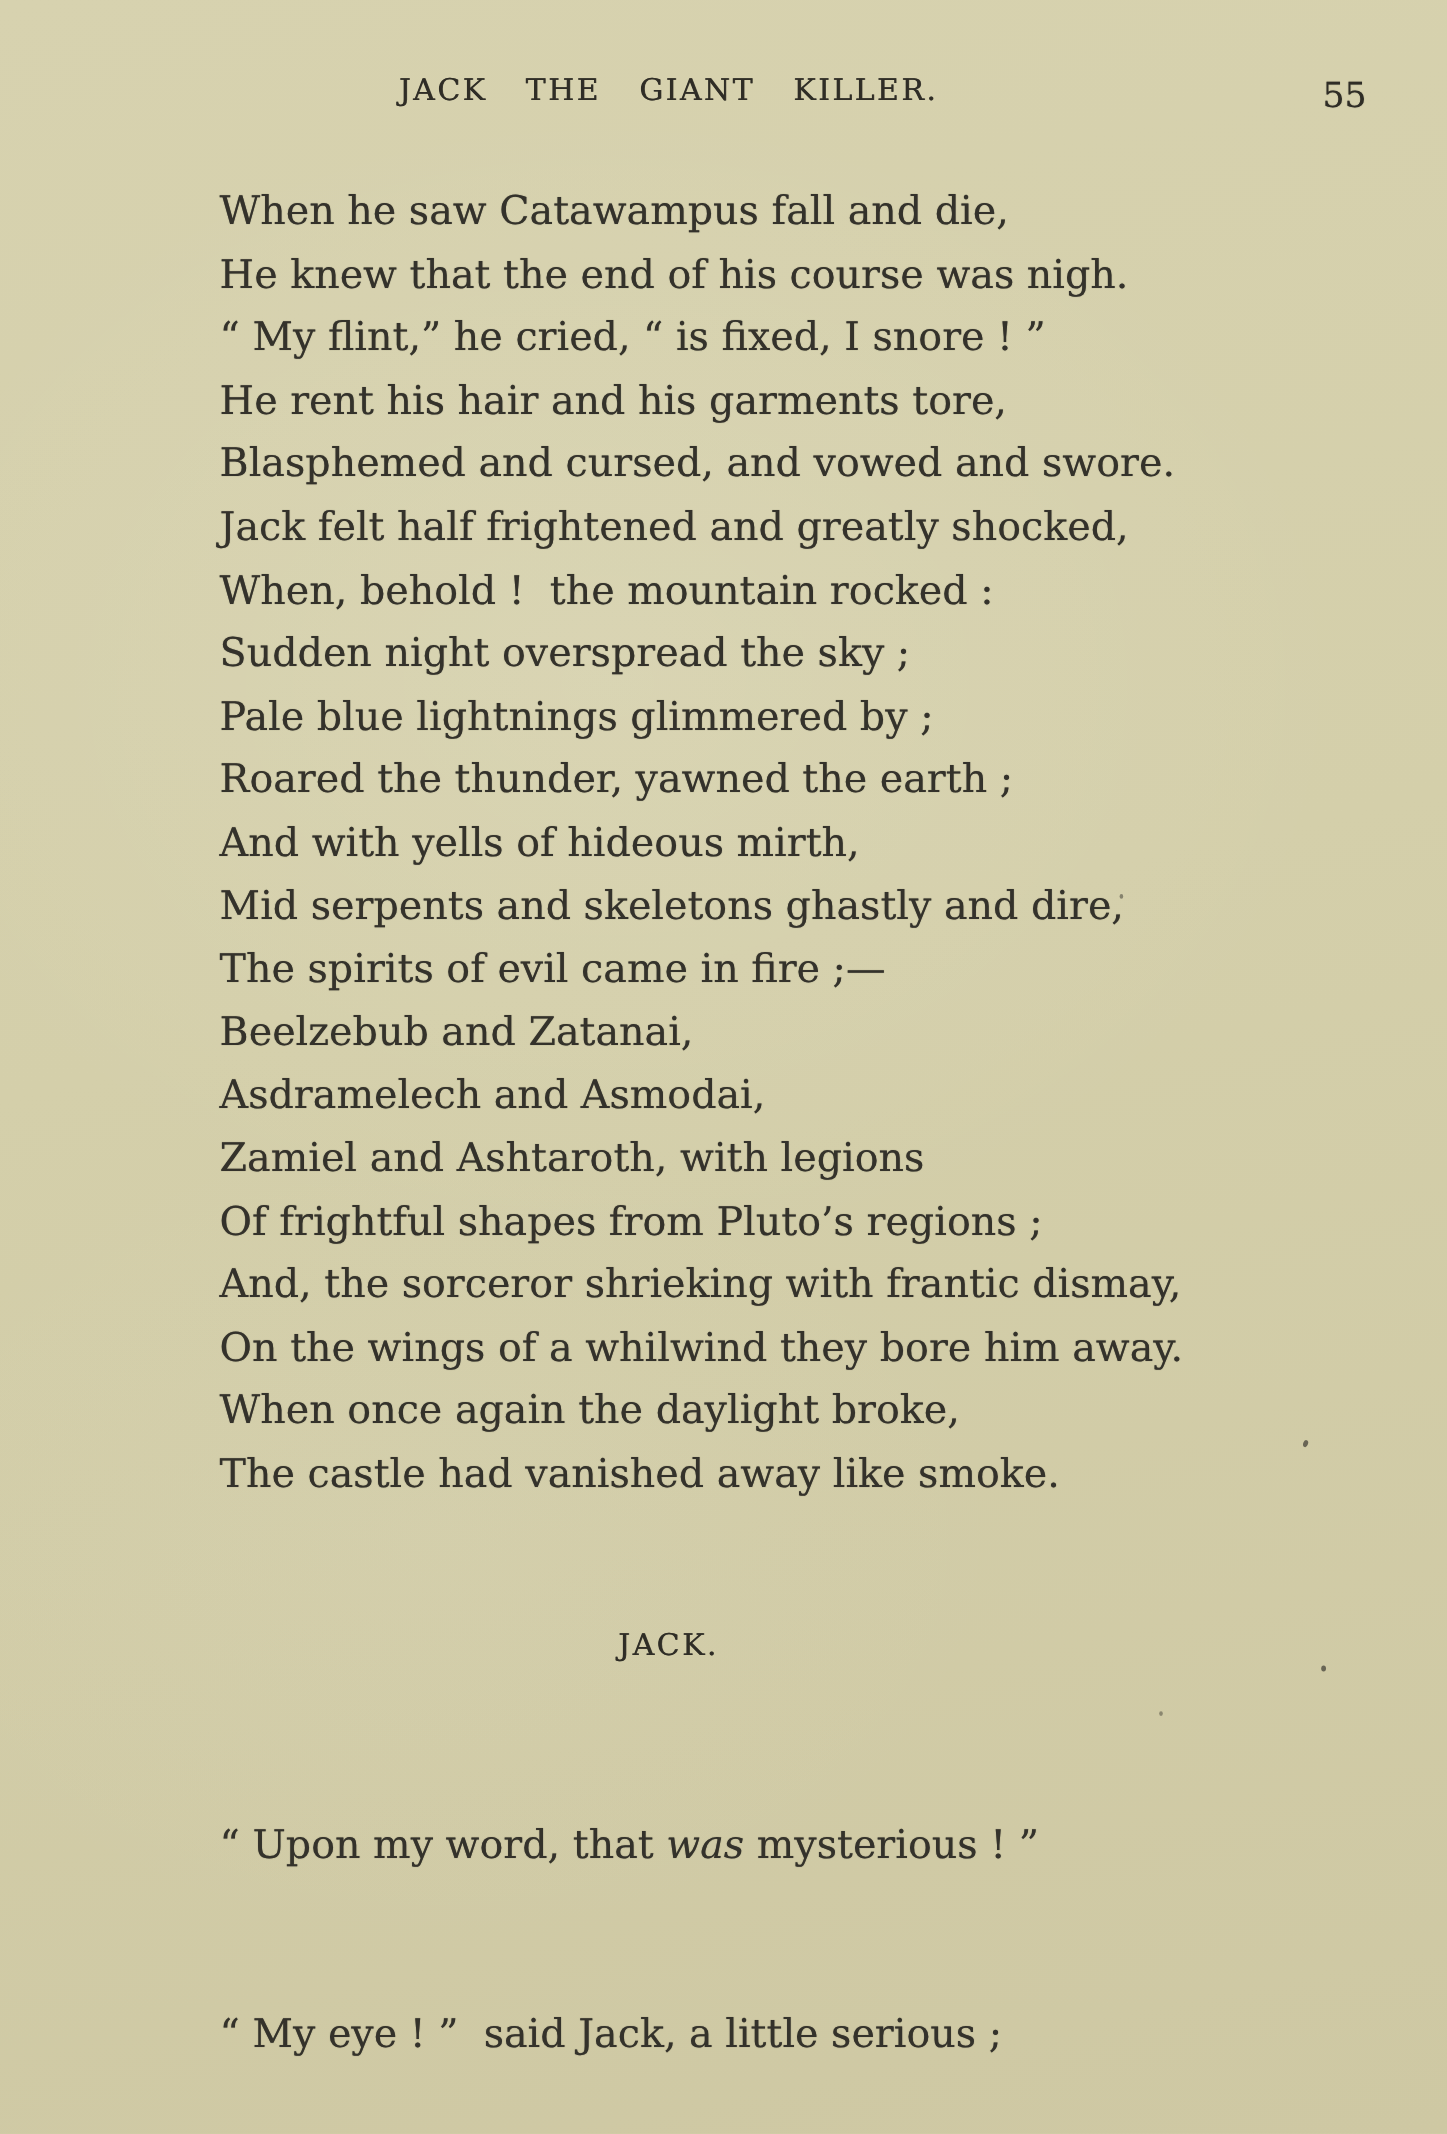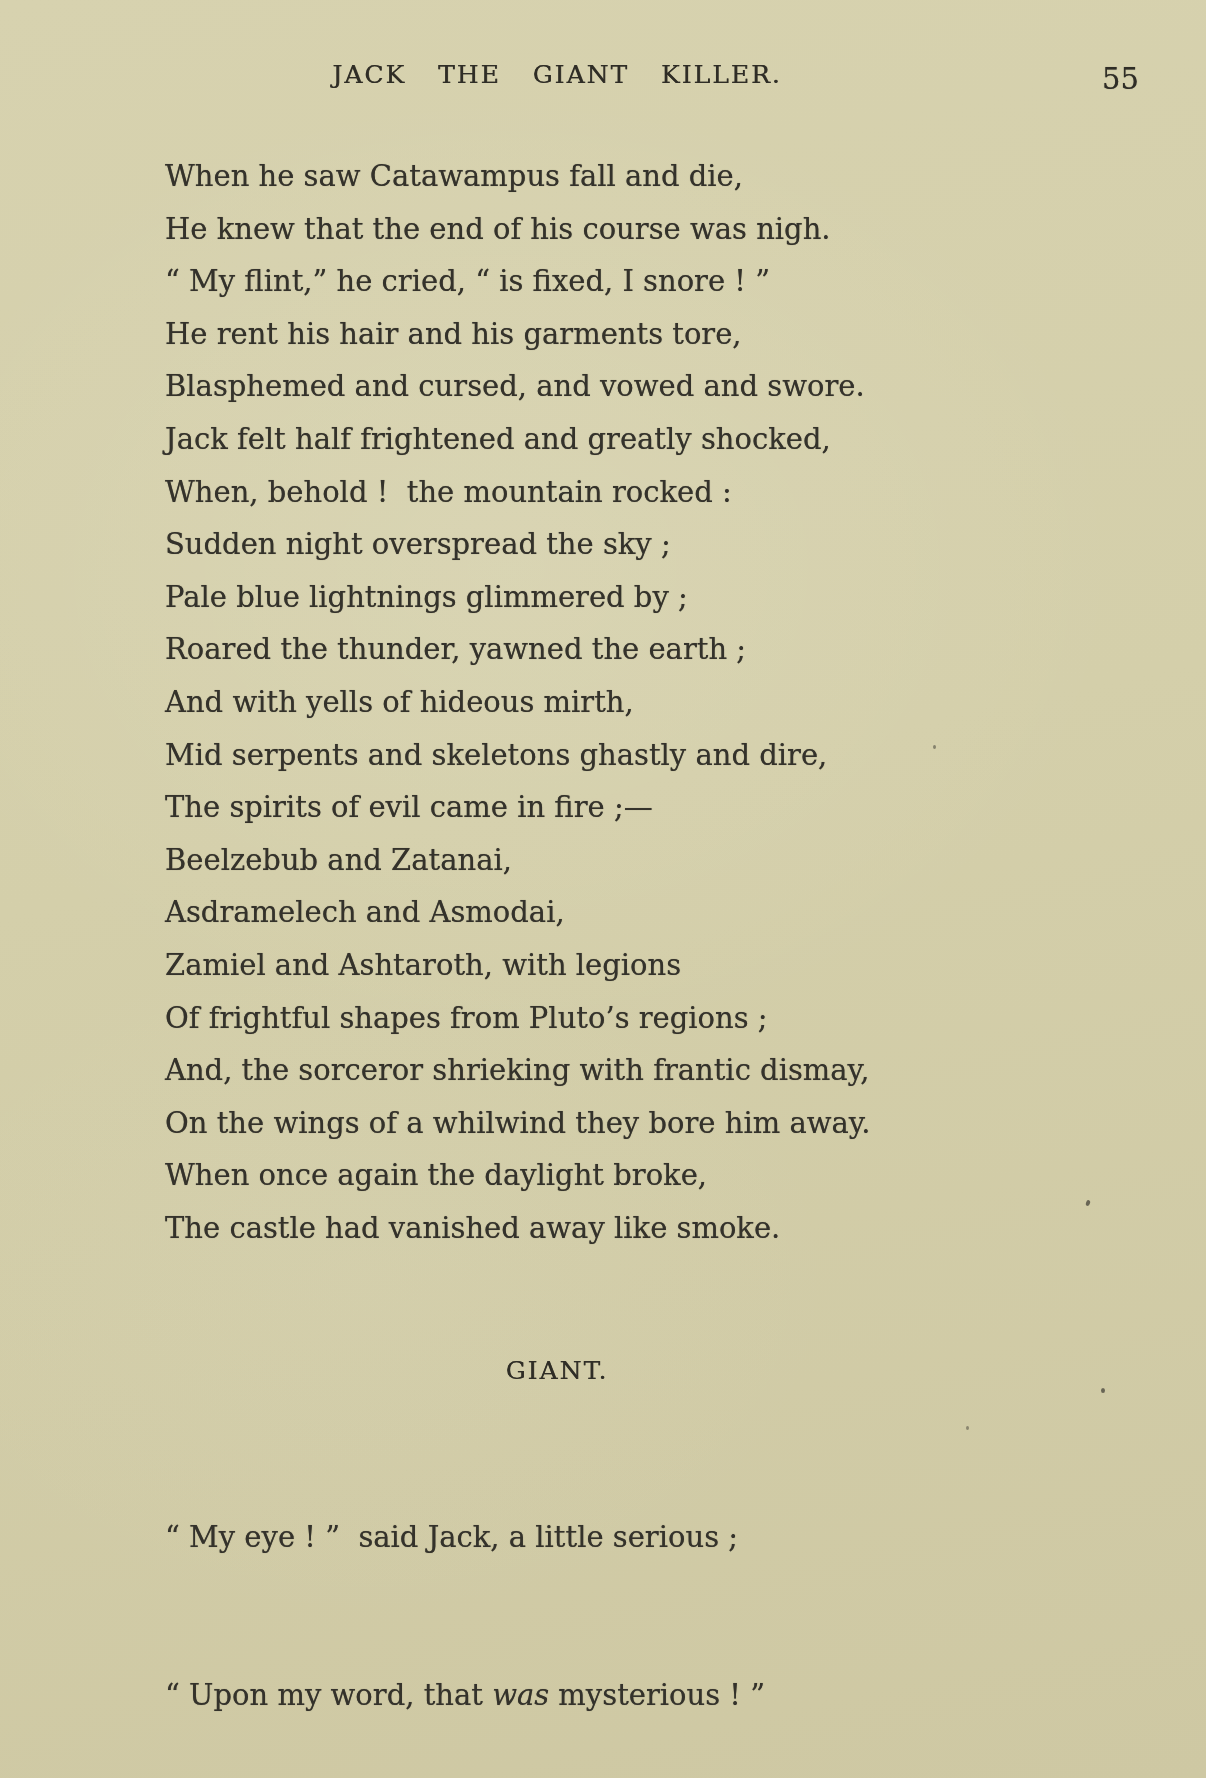--- a/index.html
+++ b/index.html
@@ -40,22 +40,22 @@
   }
   .page-number {
     position: absolute;
     top: 62px;
     left: 1102px;
     font-size: 29px;
     color: #2f2d26;
   }
   .stanza {
     position: absolute;
-    left: 165px;
-    font-size: 29px;
+    left: 183px;
+    font-size: 33px;
     line-height: 52.6px;
     white-space: pre;
   }
   .stanza-1 { top: 150px; }
   .stanza-2 { top: 1406px; }
   .poem-line { white-space: pre; }
   .section-heading {
     position: absolute;
     top: 1356px;
     left: 183px;
@@ -82,25 +82,25 @@
 <body>
 
 <div class="page">
 
   <div class="running-head">JACK  THE  GIANT  KILLER.</div>
 
   <div class="page-number">55</div>
 
   <div class="stanza stanza-1"><div class="poem-line">When he saw Catawampus fall and die,</div><div class="poem-line">He knew that the end of his course was nigh.</div><div class="poem-line">“ My flint,” he cried, “ is fixed, I snore ! ”</div><div class="poem-line">He rent his hair and his garments tore,</div><div class="poem-line">Blasphemed and cursed, and vowed and swore.</div><div class="poem-line">Jack felt half frightened and greatly shocked,</div><div class="poem-line">When, behold !  the mountain rocked :</div><div class="poem-line">Sudden night overspread the sky ;</div><div class="poem-line">Pale blue lightnings glimmered by ;</div><div class="poem-line">Roared the thunder, yawned the earth ;</div><div class="poem-line">And with yells of hideous mirth,</div><div class="poem-line">Mid serpents and skeletons ghastly and dire,</div><div class="poem-line">The spirits of evil came in fire ;—</div><div class="poem-line">Beelzebub and Zatanai,</div><div class="poem-line">Asdramelech and Asmodai,</div><div class="poem-line">Zamiel and Ashtaroth, with legions</div><div class="poem-line">Of frightful shapes from Pluto’s regions ;</div><div class="poem-line">And, the sorceror shrieking with frantic dismay,</div><div class="poem-line">On the wings of a whilwind they bore him away.</div><div class="poem-line">When once again the daylight broke,</div><div class="poem-line">The castle had vanished away like smoke.</div></div>
 
-  <div class="section-heading">GIANT.</div>
+  <div class="section-heading">JACK.</div>
 
   <div class="stanza stanza-2">
+    <div class="poem-line"><span>“ Upon my word, that </span><span class="italic">was</span><span> mysterious ! ”</span></div>
     <div class="poem-line">“ My eye ! ”  said Jack, a little serious ;</div>
-    <div class="poem-line"><span>“ Upon my word, that </span><span class="italic">was</span><span> mysterious ! ”</span></div>
     
     
     
     
   </div>
 
   <div class="speck speck-1"></div>
   <div class="speck speck-2"></div>
   <div class="speck speck-3"></div>
   <div class="speck speck-4"></div>

